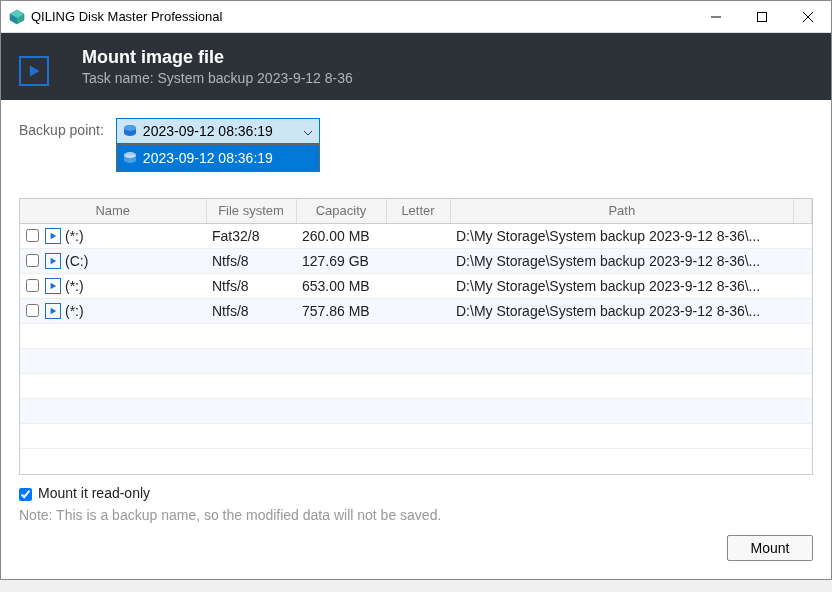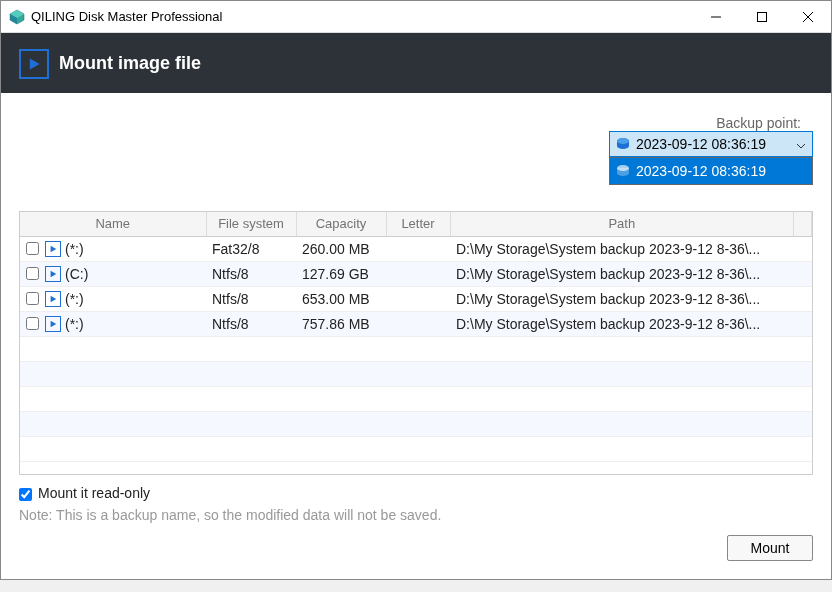--- a/index.html
+++ b/index.html
@@ -47,21 +47,22 @@
   align-items: center;
   justify-content: center;
   cursor: pointer;
 }
 .titlebar-btn svg { width: 10px; height: 10px; }
 .header-bar {
   background: #2d3238;
   color: #fff;
   padding: 14px 18px;
   display: flex;
-  align-items: center;
+  align-items: flex-end;
+  gap: 23px;
 }
 .header-icon {
   width: 30px;
   height: 30px;
   border: 2px solid #1e6fd6;
   display: flex;
   align-items: center;
   justify-content: center;
   margin-right: 10px;
   margin-top: 2px;
@@ -72,23 +73,22 @@
 .header-subtitle { font-size: 14px; color: #aeb3b8; margin-top: 2px; }
 .body-area {
   flex: 1;
   padding: 18px 18px 12px 18px;
   display: flex;
   flex-direction: column;
   position: relative;
 }
 .backup-row {
   display: flex;
-  align-items: flex-end;
+  align-items: flex-start;
   margin-bottom: 14px;
-  flex-direction: column;
 }
 .backup-label {
   font-size: 14px;
   color: #666;
   margin-right: 12px;
   padding-top: 4px;
 }
 .dropdown-wrap {
   position: relative;
 }
@@ -258,20 +258,21 @@
   </div>
 
   <div class="header-bar">
     <div class="header-icon">
       <svg viewBox="0 0 10 10">
           <polygon points="2,1 9,5 2,9"></polygon>
         </svg>
     </div>
     <div class="header-texts">
       <div class="header-title">Mount image file</div>
+      <div class="header-subtitle">Task name: System backup 2023-9-12 8-36</div>
     </div>
   </div>
 
   <div class="body-area">
 
     <div class="backup-row">
       <div class="backup-label">Backup point:</div>
       <div class="dropdown-wrap">
         <div class="dropdown-selected">
           <span class="disk-icon">

